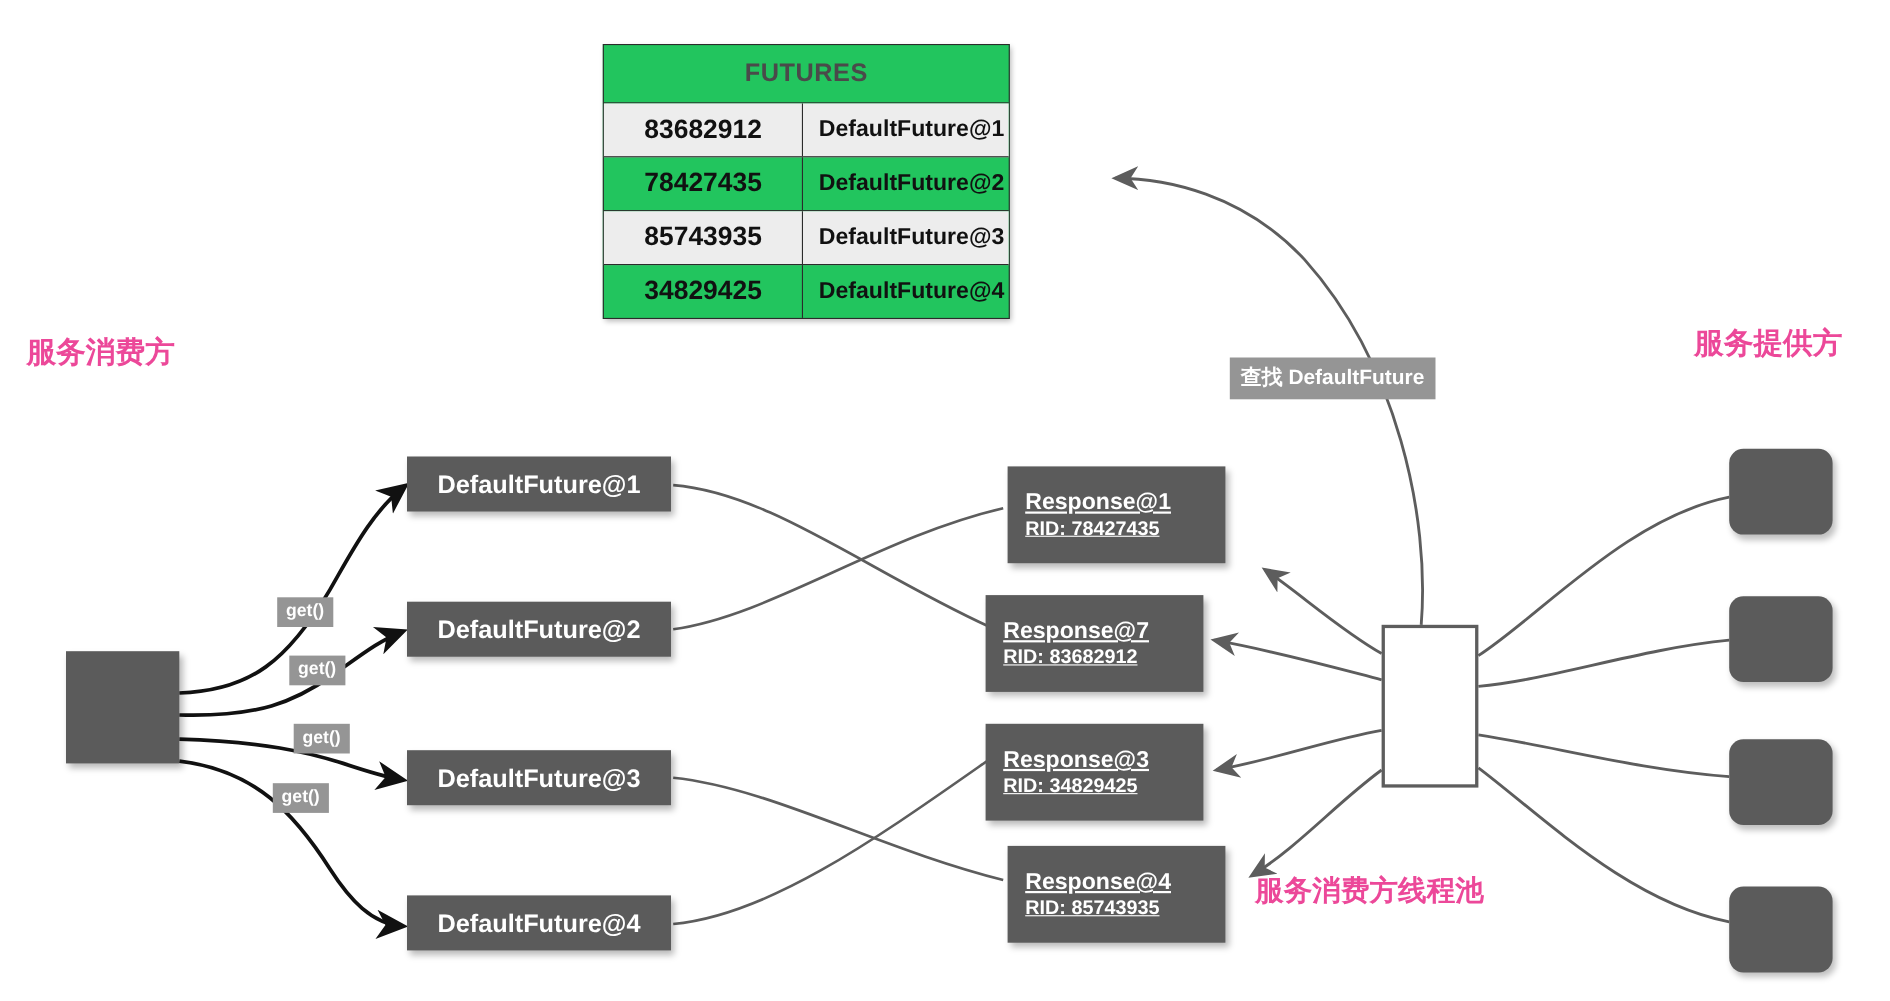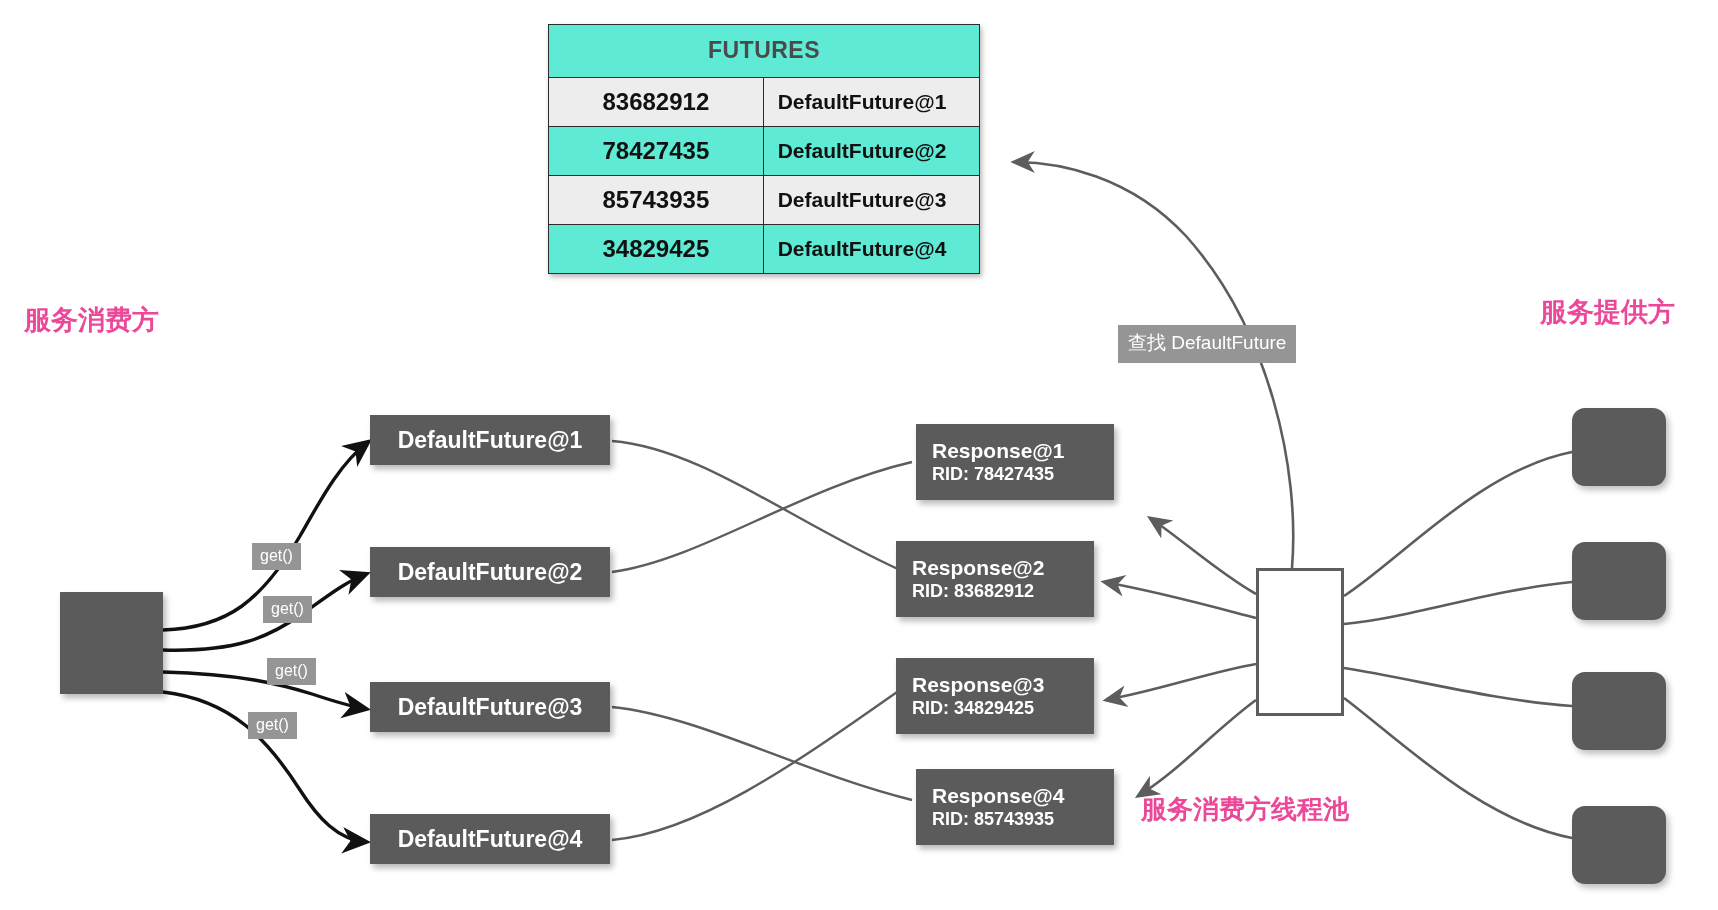--- a/index.html
+++ b/index.html
@@ -8,22 +8,22 @@
     font-family:"Liberation Sans","DejaVu Sans",sans-serif;
     -webkit-font-smoothing:antialiased;
   }
   #stage{position:absolute;inset:0;width:1718px;height:910px;}
 
   
   #wires{position:absolute;left:0;top:0;width:1718px;height:910px;}
 
   
   .futures-table{
-    position:absolute;left:548px;top:24px;width:432px;
-    border:1px solid #2b2b2b;background:#5eead4;
+    position:absolute;left:548px;top:40px;width:370px;
+    border:1px solid #2b2b2b;background:#22c55e;
     box-shadow:2px 3px 5px rgba(0,0,0,.28);
     box-sizing:border-box;
   }
   .futures-title{
     text-align:center;font-weight:bold;font-size:23px;color:#4a4a4a;
     padding:12px 0 13px;border-bottom:1px solid #2b2b2b;letter-spacing:.5px;
   }
   .frow{display:flex;border-bottom:1px solid #2b2b2b;}
   .frow:last-child{border-bottom:none;}
   .frow.shade{background:#ededed;}
@@ -56,23 +56,24 @@
   .future-box{
     width:240px;height:50px;font-size:23px;
     justify-content:center;
   }
   #future-1{left:370px;top:415px;}
   #future-2{left:370px;top:547px;}
   #future-3{left:370px;top:682px;}
   #future-4{left:370px;top:814px;}
 
   .response-box{
-    width:198px;height:76px;font-size:21px;line-height:1.22;
+    width:198px;height:88px;font-size:21px;line-height:1.22;
     flex-direction:column;justify-content:center;align-items:flex-start;
     padding-left:16px;
+    text-decoration:underline;
   }
   .response-box .rline2{font-size:18px;}
   #resp-1{left:916px;top:424px;}
   #resp-2{left:896px;top:541px;}
   #resp-3{left:896px;top:658px;}
   #resp-4{left:916px;top:769px;}
 
   
   #consumer-node{
     position:absolute;left:60px;top:592px;width:103px;height:102px;
@@ -90,21 +91,21 @@
   #provider-4{left:1572px;top:806px;}
 
   
   #thread-pool{
     position:absolute;left:1256px;top:568px;width:88px;height:148px;
     border:3px solid #5d5d5d;background:transparent;box-sizing:border-box;
   }
 
   
   .grey-label{
-    position:absolute;background:#959595;color:#fff;font-weight:normal;
+    position:absolute;background:#959595;color:#fff;font-weight:bold;
     font-size:16px;padding:4px 8px 5px;white-space:nowrap;
   }
   #get-1{left:252px;top:543px;}
   #get-2{left:263px;top:596px;}
   #get-3{left:267px;top:658px;}
   #get-4{left:248px;top:712px;}
   #lookup-label{left:1118px;top:325px;font-size:19px;padding:5px 10px 7px;}
 </style>
 </head>
 <body>
@@ -193,21 +194,21 @@
   <div class="dark-box future-box" id="future-1">DefaultFuture@1</div>
   <div class="dark-box future-box" id="future-2">DefaultFuture@2</div>
   <div class="dark-box future-box" id="future-3">DefaultFuture@3</div>
   <div class="dark-box future-box" id="future-4">DefaultFuture@4</div>
 
   <div class="dark-box response-box" id="resp-1">
     <span class="rline1">Response@1</span>
     <span class="rline2">RID: 78427435</span>
   </div>
   <div class="dark-box response-box" id="resp-2">
-    <span class="rline1">Response@2</span>
+    <span class="rline1">Response@7</span>
     <span class="rline2">RID: 83682912</span>
   </div>
   <div class="dark-box response-box" id="resp-3">
     <span class="rline1">Response@3</span>
     <span class="rline2">RID: 34829425</span>
   </div>
   <div class="dark-box response-box" id="resp-4">
     <span class="rline1">Response@4</span>
     <span class="rline2">RID: 85743935</span>
   </div>

